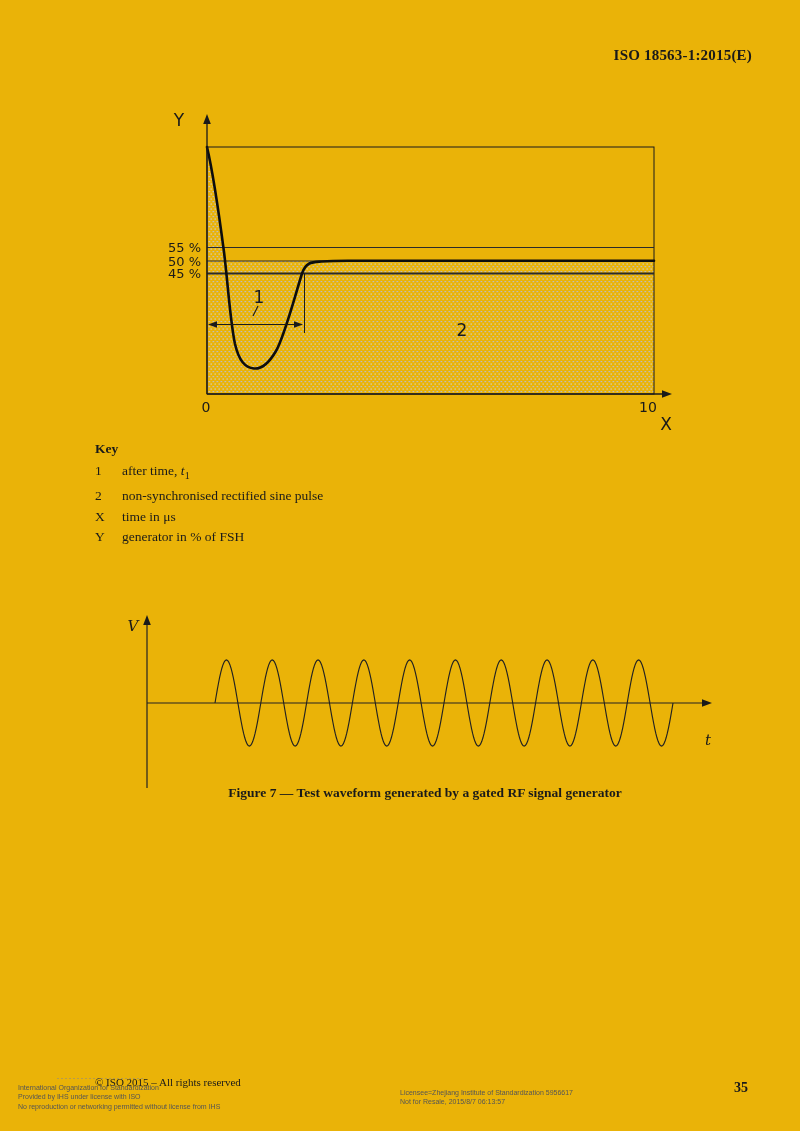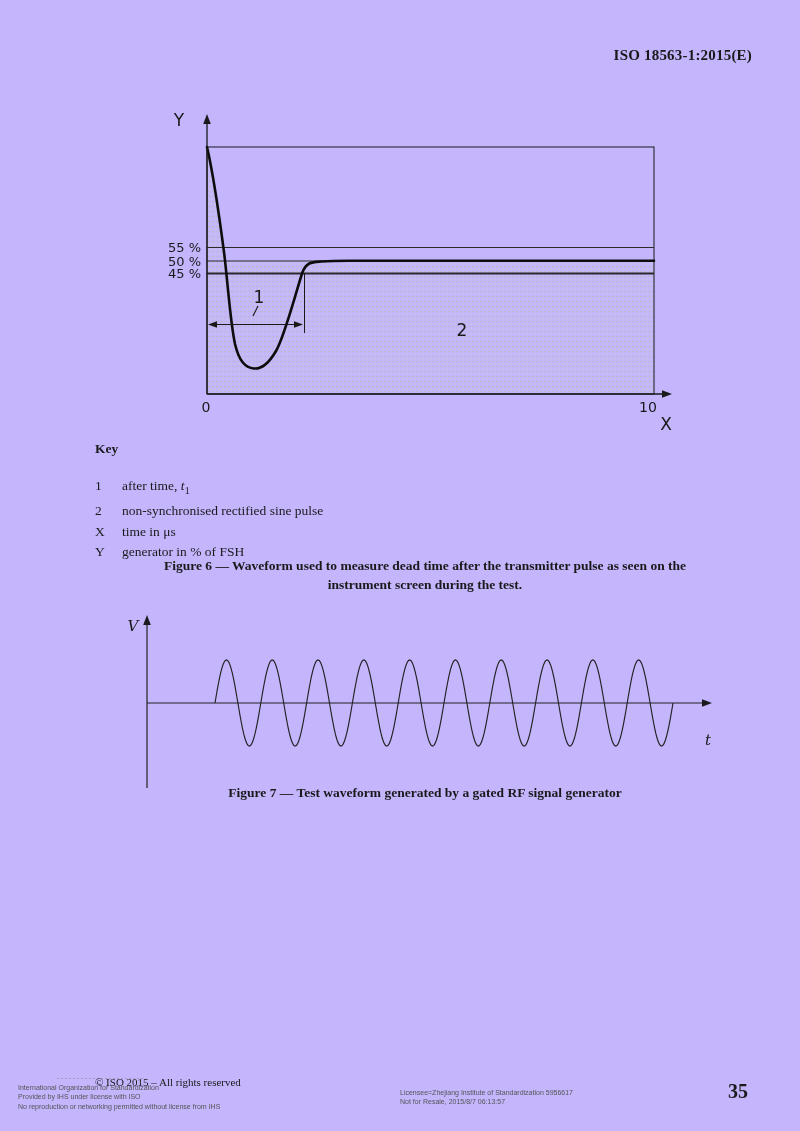--- a/index.html
+++ b/index.html
@@ -1,40 +1,40 @@
 <!DOCTYPE html>
 <html><head>
 <meta charset="utf-8">
 <style>
   html,body{margin:0;padding:0;background:#ffffff;}
   .page{
-    position:relative;width:800px;height:1131px;background:#c4b5fd;
+    position:relative;width:800px;height:1131px;background:#eab308;
     font-family:"Liberation Serif", serif;color:#1a1a1a;overflow:hidden;
   }
   .header{
     position:absolute;top:47px;right:48px;
     font-size:15px;font-weight:bold;letter-spacing:.2px;
   }
   .fig-svg{position:absolute;}
   #fig6{left:150px;top:100px;}
   #fig7{left:115px;top:605px;}
   .key{position:absolute;left:95px;top:441px;width:430px;font-size:13.5px;}
-  .key-title{font-weight:bold;line-height:15px;margin-bottom:20px;}
+  .key-title{font-weight:bold;line-height:15px;margin-bottom:5px;}
   .key-row{display:flex;line-height:20.5px;}
   .key-id{width:27px;flex:none;}
   .key-text i{font-style:italic;}
   .key-text sub{font-size:10px;}
   .caption{
     position:absolute;left:95px;width:660px;text-align:center;
     font-weight:bold;font-size:13.5px;line-height:19px;
   }
   .cap6{top:556px;}
   .cap7{top:783px;}
   .copyright{position:absolute;left:95px;top:1076px;font-size:11px;}
-  .pageno{position:absolute;right:52px;top:1080px;font-size:20px;font-weight:bold;}
+  .pageno{position:absolute;right:52px;top:1080px;font-size:14px;font-weight:bold;}
   .smalltext{
     position:absolute;font-family:"Liberation Sans", sans-serif;
     font-size:7px;line-height:9.3px;color:#555;
   }
   .ihs-left{left:18px;top:1083px;}
   .license-right{left:400px;top:1088px;}
   .artifact{
     position:absolute;left:56px;top:1077px;width:88px;height:4px;opacity:.55;
     background-image:radial-gradient(circle,#8a8a8a 0.7px,transparent 0.9px);
     background-size:4px 3px;
@@ -94,24 +94,20 @@
     <div class="key-row">
       <span class="key-id">X</span>
       <span class="key-text">time in μs</span>
     </div>
     <div class="key-row">
       <span class="key-id">Y</span>
       <span class="key-text">generator in % of FSH</span>
     </div>
   </div>
 
-  <div class="caption cap6">
-    <span>Figure 6 — Waveform used to measure dead time after the transmitter pulse as seen on the</span><br>
-    <span>instrument screen during the test.</span>
-  </div>
 
   <svg id="fig7" class="fig-svg" width="620" height="190" viewBox="115 605 620 190">
       <line x1="147" y1="788" x2="147" y2="622" stroke="#222" stroke-width="1.2"></line>
       <polygon points="147,615 143.2,625 150.8,625" fill="#1a1a1a"></polygon>
       <line x1="147" y1="703" x2="704" y2="703" stroke="#222" stroke-width="1.2"></line>
       <polygon points="712,703 702,699.2 702,706.8" fill="#1a1a1a"></polygon>
       <path d="M215,703 L216.15,696.27 L217.29,689.71 L218.44,683.48 L219.58,677.73 L220.72,672.59 L221.87,668.21 L223.01,664.69 L224.16,662.10 L225.31,660.53 L226.45,660.00 L227.59,660.53 L228.74,662.10 L229.88,664.69 L231.03,668.21 L232.18,672.59 L233.32,677.73 L234.47,683.48 L235.61,689.71 L236.75,696.27 L237.90,703.00 L239.05,709.73 L240.19,716.29 L241.34,722.52 L242.48,728.27 L243.63,733.41 L244.77,737.79 L245.91,741.31 L247.06,743.90 L248.20,745.47 L249.35,746.00 L250.50,745.47 L251.64,743.90 L252.78,741.31 L253.93,737.79 L255.07,733.41 L256.22,728.27 L257.37,722.52 L258.51,716.29 L259.65,709.73 L260.80,703.00 L261.94,696.27 L263.09,689.71 L264.24,683.48 L265.38,677.73 L266.52,672.59 L267.67,668.21 L268.81,664.69 L269.96,662.10 L271.11,660.53 L272.25,660.00 L273.39,660.53 L274.54,662.10 L275.69,664.69 L276.83,668.21 L277.98,672.59 L279.12,677.73 L280.26,683.48 L281.41,689.71 L282.56,696.27 L283.70,703.00 L284.85,709.73 L285.99,716.29 L287.13,722.52 L288.28,728.27 L289.43,733.41 L290.57,737.79 L291.72,741.31 L292.86,743.90 L294.00,745.47 L295.15,746.00 L296.30,745.47 L297.44,743.90 L298.58,741.31 L299.73,737.79 L300.88,733.41 L302.02,728.27 L303.17,722.52 L304.31,716.29 L305.45,709.73 L306.60,703.00 L307.75,696.27 L308.89,689.71 L310.03,683.48 L311.18,677.73 L312.32,672.59 L313.47,668.21 L314.62,664.69 L315.76,662.10 L316.90,660.53 L318.05,660.00 L319.19,660.53 L320.34,662.10 L321.49,664.69 L322.63,668.21 L323.77,672.59 L324.92,677.73 L326.06,683.48 L327.21,689.71 L328.36,696.27 L329.50,703.00 L330.64,709.73 L331.79,716.29 L332.94,722.52 L334.08,728.27 L335.23,733.41 L336.37,737.79 L337.51,741.31 L338.66,743.90 L339.81,745.47 L340.95,746.00 L342.10,745.47 L343.24,743.90 L344.38,741.31 L345.53,737.79 L346.68,733.41 L347.82,728.27 L348.97,722.52 L350.11,716.29 L351.25,709.73 L352.40,703.00 L353.54,696.27 L354.69,689.71 L355.84,683.48 L356.98,677.73 L358.13,672.59 L359.27,668.21 L360.41,664.69 L361.56,662.10 L362.71,660.53 L363.85,660.00 L365.00,660.53 L366.14,662.10 L367.28,664.69 L368.43,668.21 L369.57,672.59 L370.72,677.73 L371.87,683.48 L373.01,689.71 L374.15,696.27 L375.30,703.00 L376.44,709.73 L377.59,716.29 L378.74,722.52 L379.88,728.27 L381.02,733.41 L382.17,737.79 L383.31,741.31 L384.46,743.90 L385.61,745.47 L386.75,746.00 L387.89,745.47 L389.04,743.90 L390.19,741.31 L391.33,737.79 L392.48,733.41 L393.62,728.27 L394.76,722.52 L395.91,716.29 L397.06,709.73 L398.20,703.00 L399.35,696.27 L400.49,689.71 L401.63,683.48 L402.78,677.73 L403.93,672.59 L405.07,668.21 L406.22,664.69 L407.36,662.10 L408.50,660.53 L409.65,660.00 L410.79,660.53 L411.94,662.10 L413.09,664.69 L414.23,668.21 L415.38,672.59 L416.52,677.73 L417.66,683.48 L418.81,689.71 L419.96,696.27 L421.10,703.00 L422.25,709.73 L423.39,716.29 L424.53,722.52 L425.68,728.27 L426.82,733.41 L427.97,737.79 L429.12,741.31 L430.26,743.90 L431.40,745.47 L432.55,746.00 L433.69,745.47 L434.84,743.90 L435.99,741.31 L437.13,737.79 L438.27,733.41 L439.42,728.27 L440.56,722.52 L441.71,716.29 L442.86,709.73 L444.00,703.00 L445.14,696.27 L446.29,689.71 L447.44,683.48 L448.58,677.73 L449.73,672.59 L450.87,668.21 L452.01,664.69 L453.16,662.10 L454.31,660.53 L455.45,660.00 L456.60,660.53 L457.74,662.10 L458.88,664.69 L460.03,668.21 L461.18,672.59 L462.32,677.73 L463.47,683.48 L464.61,689.71 L465.75,696.27 L466.90,703.00 L468.04,709.73 L469.19,716.29 L470.34,722.52 L471.48,728.27 L472.63,733.41 L473.77,737.79 L474.92,741.31 L476.06,743.90 L477.20,745.47 L478.35,746.00 L479.50,745.47 L480.64,743.90 L481.79,741.31 L482.93,737.79 L484.07,733.41 L485.22,728.27 L486.37,722.52 L487.51,716.29 L488.65,709.73 L489.80,703.00 L490.94,696.27 L492.09,689.71 L493.24,683.48 L494.38,677.73 L495.52,672.59 L496.67,668.21 L497.81,664.69 L498.96,662.10 L500.11,660.53 L501.25,660.00 L502.39,660.53 L503.54,662.10 L504.69,664.69 L505.83,668.21 L506.98,672.59 L508.12,677.73 L509.26,683.48 L510.41,689.71 L511.56,696.27 L512.70,703.00 L513.85,709.73 L514.99,716.29 L516.13,722.52 L517.28,728.27 L518.42,733.41 L519.57,737.79 L520.71,741.31 L521.86,743.90 L523.00,745.47 L524.15,746.00 L525.30,745.47 L526.44,743.90 L527.59,741.31 L528.73,737.79 L529.88,733.41 L531.02,728.27 L532.16,722.52 L533.31,716.29 L534.45,709.73 L535.60,703.00 L536.75,696.27 L537.89,689.71 L539.04,683.48 L540.18,677.73 L541.33,672.59 L542.47,668.21 L543.62,664.69 L544.76,662.10 L545.90,660.53 L547.05,660.00 L548.19,660.53 L549.34,662.10 L550.49,664.69 L551.63,668.21 L552.77,672.59 L553.92,677.73 L555.07,683.48 L556.21,689.71 L557.36,696.27 L558.50,703.00 L559.64,709.73 L560.79,716.29 L561.93,722.52 L563.08,728.27 L564.23,733.41 L565.37,737.79 L566.51,741.31 L567.66,743.90 L568.81,745.47 L569.95,746.00 L571.10,745.47 L572.24,743.90 L573.38,741.31 L574.53,737.79 L575.67,733.41 L576.82,728.27 L577.96,722.52 L579.11,716.29 L580.25,709.73 L581.40,703.00 L582.55,696.27 L583.69,689.71 L584.84,683.48 L585.98,677.73 L587.13,672.59 L588.27,668.21 L589.41,664.69 L590.56,662.10 L591.70,660.53 L592.85,660.00 L594.00,660.53 L595.14,662.10 L596.29,664.69 L597.43,668.21 L598.58,672.59 L599.72,677.73 L600.87,683.48 L602.01,689.71 L603.15,696.27 L604.30,703.00 L605.44,709.73 L606.59,716.29 L607.74,722.52 L608.88,728.27 L610.02,733.41 L611.17,737.79 L612.32,741.31 L613.46,743.90 L614.61,745.47 L615.75,746.00 L616.89,745.47 L618.04,743.90 L619.18,741.31 L620.33,737.79 L621.48,733.41 L622.62,728.27 L623.76,722.52 L624.91,716.29 L626.06,709.73 L627.20,703.00 L628.35,696.27 L629.49,689.71 L630.63,683.48 L631.78,677.73 L632.92,672.59 L634.07,668.21 L635.21,664.69 L636.36,662.10 L637.50,660.53 L638.65,660.00 L639.80,660.53 L640.94,662.10 L642.09,664.69 L643.23,668.21 L644.38,672.59 L645.52,677.73 L646.66,683.48 L647.81,689.71 L648.95,696.27 L650.10,703.00 L651.25,709.73 L652.39,716.29 L653.54,722.52 L654.68,728.27 L655.83,733.41 L656.97,737.79 L658.12,741.31 L659.26,743.90 L660.40,745.47 L661.55,746.00 L662.69,745.47 L663.84,743.90 L664.99,741.31 L666.13,737.79 L667.27,733.41 L668.42,728.27 L669.57,722.52 L670.71,716.29 L671.86,709.73 L673.00,703.00" fill="none" stroke="#222" stroke-width="1.15"></path>
       <text x="133" y="631" font-size="15" text-anchor="middle" font-family="DejaVu Serif, serif" fill="#1a1a1a" font-style="italic">V</text>
       <text x="708" y="745" font-size="15" text-anchor="middle" font-family="DejaVu Serif, serif" fill="#1a1a1a" font-style="italic">t</text>
     </svg>

